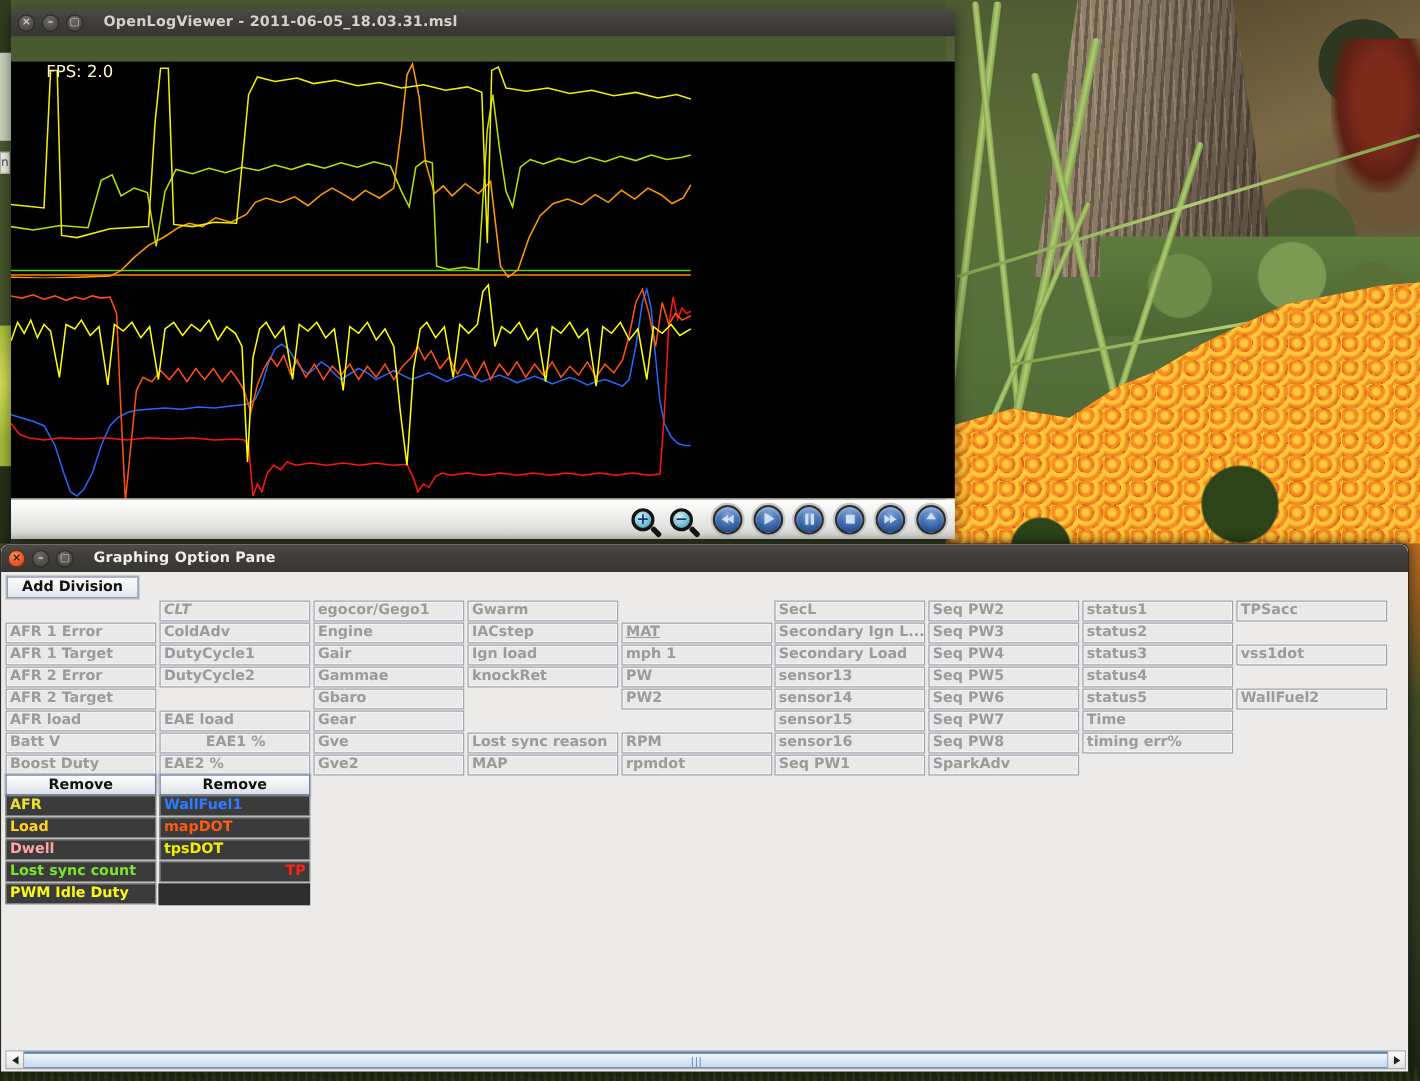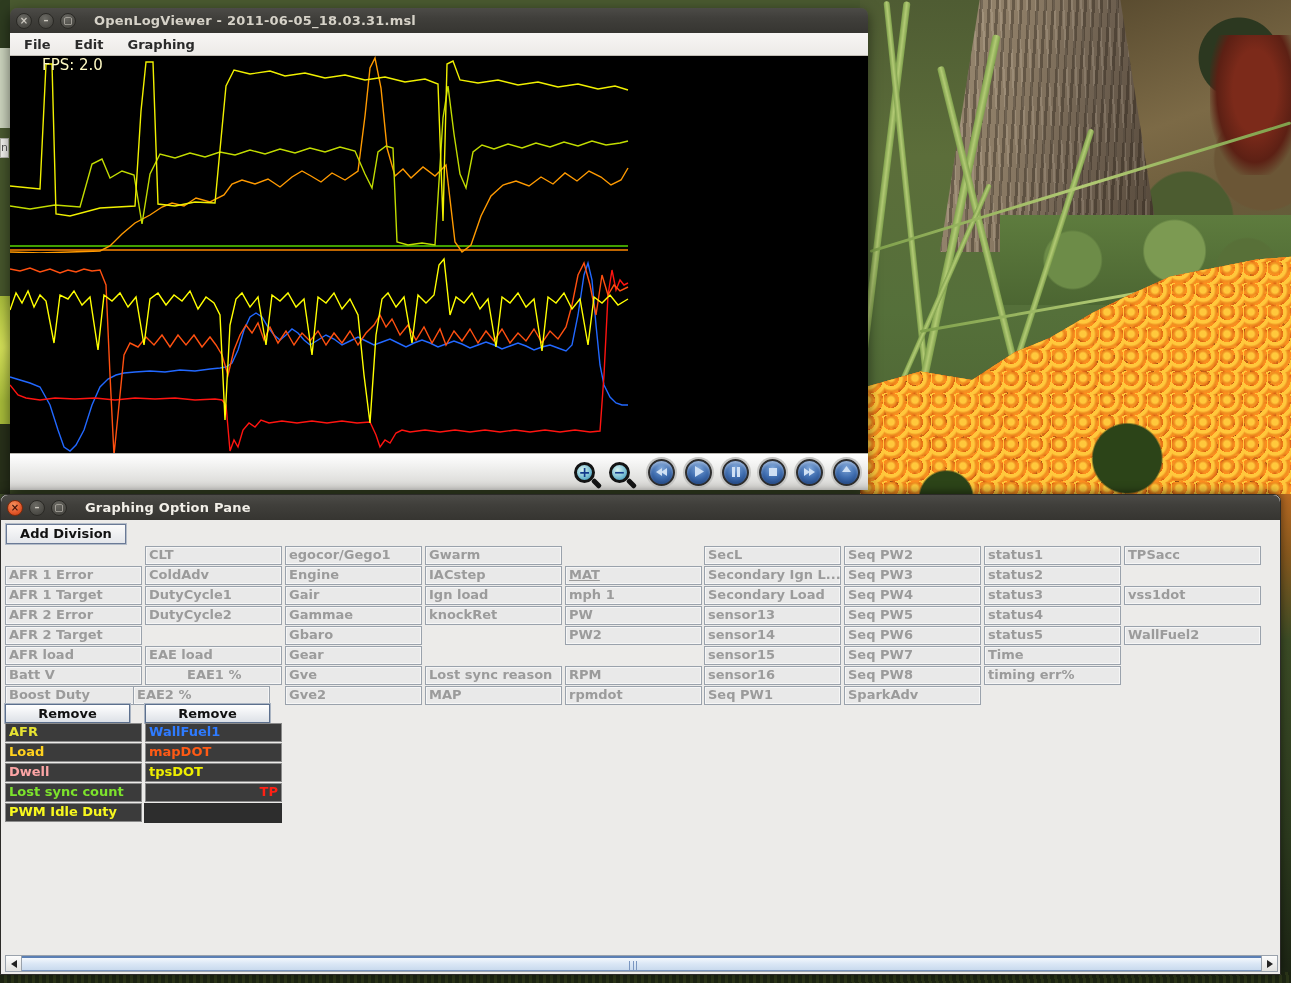--- a/index.html
+++ b/index.html
@@ -89,21 +89,21 @@
     background:#ecebe9; border:1px solid #2c2b28; box-shadow:0 -2px 10px rgba(0,0,0,.5);
     border-radius:7px 7px 0 0; }
   #add-division { position:absolute; left:5px; top:29px; width:120px; height:20px;
     background:linear-gradient(180deg,#fbfbfb,#e4e6ea); border:1px solid #6a7a96;
     outline:1px solid #b4bcc8; font:bold 13px "DejaVu Sans",sans-serif; color:#111;
     text-align:center; line-height:18px; }
   .fcell { position:absolute; width:137px; height:19px; background:#e9e9e9;
     border:1px solid #9aa2ac; box-shadow:inset 0 0 0 1px #f6f6f6;
     color:#9b9b9b; font-weight:bold; font-size:13px; line-height:16px; padding:0 3px;
     white-space:nowrap; overflow:hidden; }
-  .removebtn { position:absolute; width:125px; height:19px;
+  .removebtn { position:absolute; width:137px; height:19px;
     background:linear-gradient(180deg,#ffffff,#dde1e7); border:1px solid #5c708e;
     outline:1px solid #aab4c2; font:bold 13px "DejaVu Sans",sans-serif; color:#111;
     text-align:center; line-height:17px; }
   .acell { position:absolute; width:137px; height:19px; background:#3b3b3b;
     border:1px solid #8a8a8a; font-weight:bold; font-size:13px; line-height:16px; padding:0 3px;
     white-space:nowrap; overflow:hidden; }
   #empty-active { position:absolute; width:138px; height:20px; background:#2d2d2d; }
   #hscroll { position:absolute; left:4px; top:460px; width:1273px; height:17px;
     background:#e2e2e0; border:1px solid #9aa2ac; display:flex; }
   .sbar-arrow { width:16px; height:15px; background:linear-gradient(180deg,#fcfcfc,#e2e2e0);
@@ -147,25 +147,20 @@
 <div class="bg lstrip" style="top:424px;height:70px;background:#28301a;"></div>
 <div id="ne-frag">ne</div>
 
 <div id="olv">
   <div class="titlebar">
     <span class="wbtn">×</span>
     <span class="wbtn">–</span>
     <span class="wbtn">▢</span>
     <span class="wtitle">OpenLogViewer - 2011-06-05_18.03.31.msl</span>
   </div>
-  <div id="olv-menubar">
-      <span class="menu-item">File</span>
-      <span class="menu-item">Edit</span>
-      <span class="menu-item">Graphing</span>
-    </div>
   <div id="olv-graph">
       <svg width="858" height="197" viewBox="0 0 858 197" style="top: 0px;">
         <polyline points="0,190 618,190" fill="none" stroke="#58d400" stroke-width="1.4"></polyline>
         <polyline points="0,194 618,194" fill="none" stroke="#ff8800" stroke-width="1.4"></polyline>
         <polyline points="0,196 30,197 60,196 90,195 100,190 112,178 125,167 140,159 152,151 162,147 174,150 186,142 200,146 214,139 222,128 232,124 245,128 258,123 270,131 282,121 292,115 301,120 311,126 322,117 335,124 348,115 355,60 360,12 365,2 371,32 377,92 385,120 393,113 401,122 413,111 425,120 436,109 445,186 452,196 461,189 471,160 481,140 493,129 506,125 519,130 531,121 543,128 555,117 567,125 579,115 591,121 601,129 611,124 618,112" fill="none" stroke="#ff9a00" stroke-width="1.4"></polyline>
         <polyline points="0,150 20,153 45,149 70,151 82,108 92,103 100,122 112,115 124,119 132,168 140,118 150,98 165,102 180,97 195,101 210,96 225,99 240,94 255,98 270,93 285,97 300,92 315,96 330,91 345,95 355,118 362,132 368,96 376,90 383,92 387,186 398,189 412,187 425,189 433,62 438,30 444,78 450,118 456,132 463,96 472,89 484,93 498,88 512,92 526,87 540,91 554,86 568,90 582,85 596,89 610,87 618,85" fill="none" stroke="#c2dc00" stroke-width="1.4"></polyline>
         <polyline points="0,130 30,133 36,8 42,8 46,158 60,160 90,152 125,150 131,55 136,6 143,6 148,148 165,150 185,146 205,147 216,30 224,14 240,18 260,15 275,20 295,17 315,22 335,19 355,24 375,21 395,26 415,23 428,28 433,165 437,8 443,5 450,24 468,27 488,24 508,29 528,26 548,31 568,28 588,33 605,30 618,34" fill="none" stroke="#f0f000" stroke-width="1.4"></polyline>
       </svg>
       <svg width="858" height="199" viewBox="0 0 858 199" style="top: 199px;">
         <polyline points="0,122 10,125 20,128 30,132 40,150 48,175 54,192 60,196 66,190 74,175 82,150 90,132 98,124 106,120 114,118 125,117 140,116 155,117 170,115 185,116 200,114 210,113 216,112 222,108 228,95 234,75 240,62 246,58 252,62 258,72 264,80 270,85 276,80 282,74 288,78 294,85 300,90 308,85 316,80 324,84 332,90 340,86 348,82 356,86 364,90 372,87 380,84 388,88 396,92 404,88 412,85 420,88 428,92 436,89 444,86 452,89 460,93 468,90 476,87 484,90 492,94 500,91 508,88 516,91 524,95 532,92 540,90 548,93 556,96 562,90 568,60 574,20 578,8 582,25 586,70 590,110 594,130 600,142 606,148 612,150 618,150" fill="none" stroke="#2268ff" stroke-width="1.4"></polyline>
@@ -223,27 +218,27 @@
   </div>
   <div id="add-division">Add Division</div>
   <div id="field-grid">
       <div class="fcell" style="left: 4px; top: 71px;">AFR 1 Error</div>
       <div class="fcell" style="left: 4px; top: 91px;">AFR 1 Target</div>
       <div class="fcell" style="left: 4px; top: 111px;">AFR 2 Error</div>
       <div class="fcell" style="left: 4px; top: 131px;">AFR 2 Target</div>
       <div class="fcell" style="left: 4px; top: 151px;">AFR load</div>
       <div class="fcell" style="left: 4px; top: 171px;">Batt V</div>
       <div class="fcell" style="left: 4px; top: 191px;">Boost Duty</div>
-      <div class="fcell" style="left: 144px; top: 51px;">CLT</div>
+      <div class="fcell" style="left: 144px; top: 51px; font-style: italic;">CLT</div>
       <div class="fcell" style="left: 144px; top: 71px;">ColdAdv</div>
       <div class="fcell" style="left: 144px; top: 91px;">DutyCycle1</div>
       <div class="fcell" style="left: 144px; top: 111px;">DutyCycle2</div>
       <div class="fcell" style="left: 144px; top: 151px;">EAE load</div>
       <div class="fcell" style="left: 144px; top: 171px; padding-left: 41px;">EAE1 %</div>
-      <div class="fcell" style="left: 132px; top: 191px;">EAE2 %</div>
+      <div class="fcell" style="left: 144px; top: 191px;">EAE2 %</div>
       <div class="fcell" style="left: 284px; top: 51px;">egocor/Gego1</div>
       <div class="fcell" style="left: 284px; top: 71px;">Engine</div>
       <div class="fcell" style="left: 284px; top: 91px;">Gair</div>
       <div class="fcell" style="left: 284px; top: 111px;">Gammae</div>
       <div class="fcell" style="left: 284px; top: 131px;">Gbaro</div>
       <div class="fcell" style="left: 284px; top: 151px;">Gear</div>
       <div class="fcell" style="left: 284px; top: 171px;">Gve</div>
       <div class="fcell" style="left: 284px; top: 191px;">Gve2</div>
       <div class="fcell" style="left: 424px; top: 51px;">Gwarm</div>
       <div class="fcell" style="left: 424px; top: 71px;">IACstep</div>

